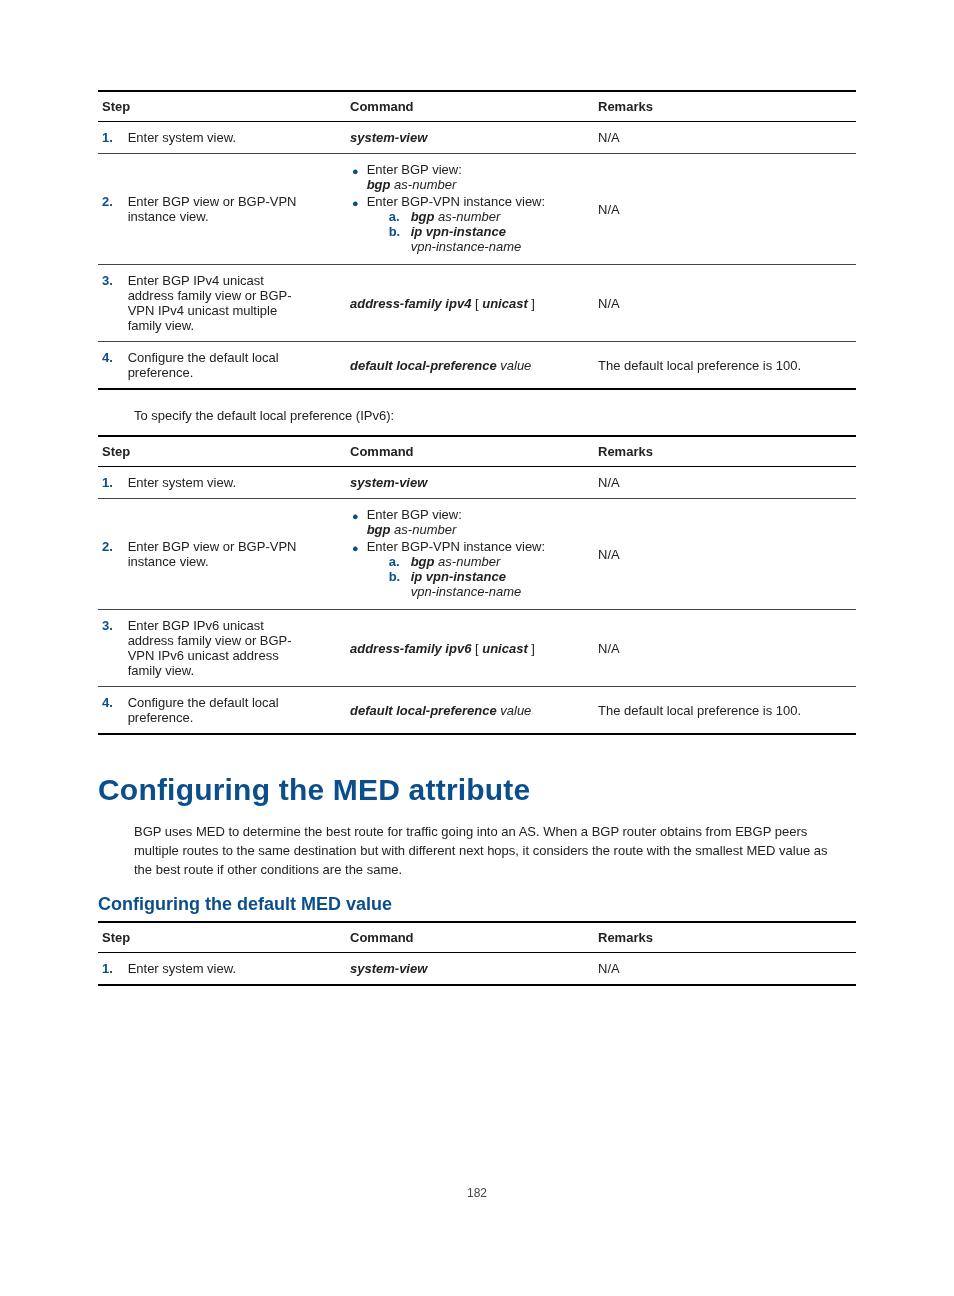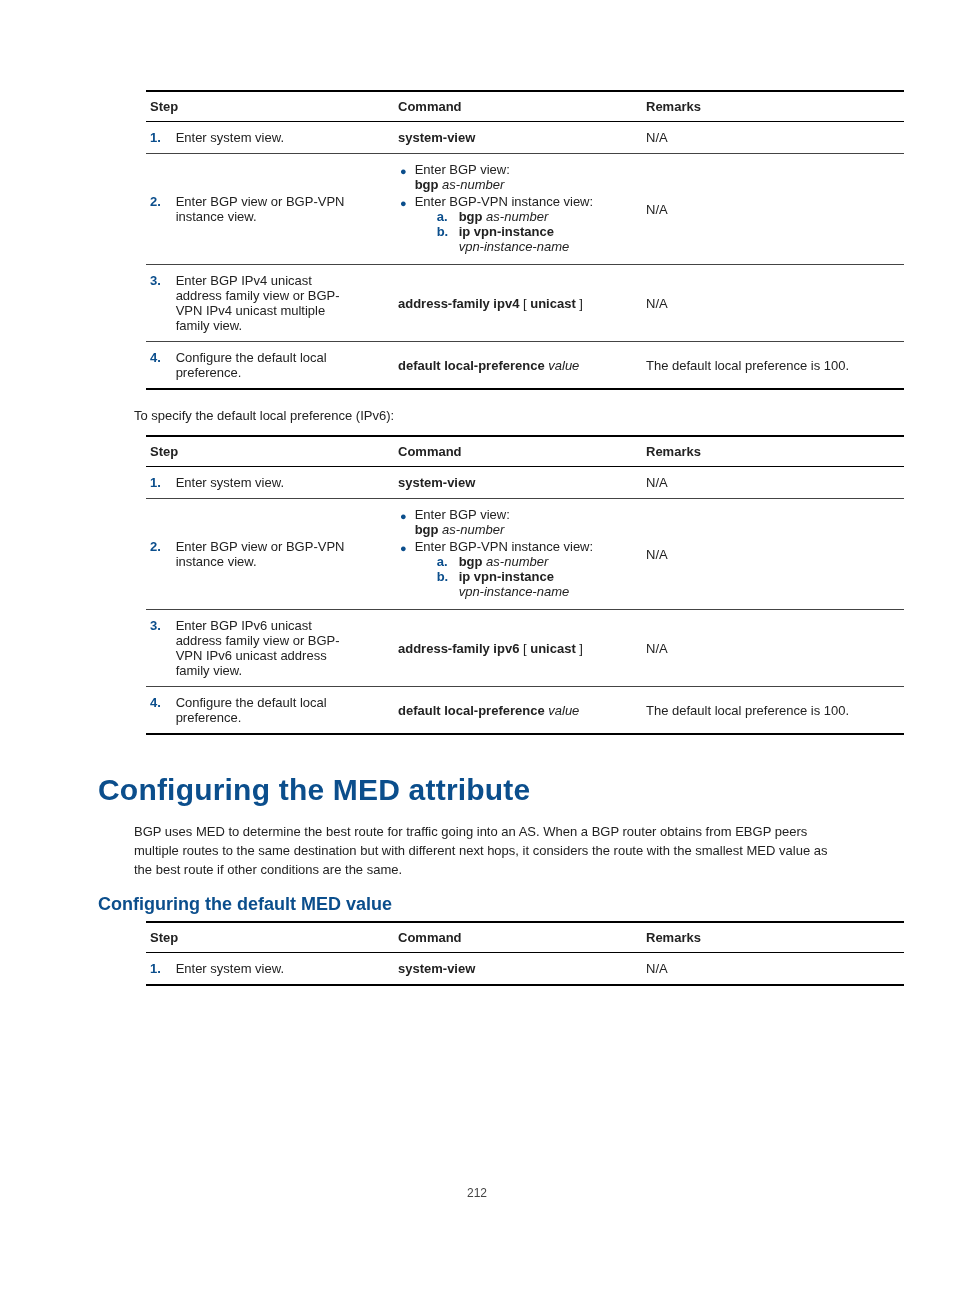--- a/index.html
+++ b/index.html
@@ -8,21 +8,20 @@
     color: #222;
     margin: 0;
     padding: 90px 98px 90px 98px;
     width: 954px;
     box-sizing: border-box;
   }
   .table {
     width: 100%;
     border-collapse: collapse;
     margin-bottom: 18px;
-    margin-left: 48px;
   }
   .table thead th {
     text-align: left;
     font-weight: bold;
     padding: 7px 4px 7px 4px;
     border-top: 2px solid #000;
     border-bottom: 1.5px solid #000;
     vertical-align: bottom;
   }
   .table td {
@@ -34,21 +33,21 @@
     border-bottom: 2px solid #000;
   }
   .step-num {
     font-weight: bold;
     color: #0b4e8c;
     display: inline-block;
     width: 22px;
     vertical-align: top;
   }
   .step-text { display: inline-block; width: 185px; vertical-align: top; }
-  .cmd-bold { font-weight: bold; }
+  .cmd-bold { font-weight: bold; font-style: italic; }
   .cmd-italic { font-style: italic; }
   .col-step { width: 240px; }
   .col-cmd  { width: 240px; }
   .col-rem  { }
   .bullet { display: flex; align-items: flex-start; margin-bottom: 2px; }
   .dot { color: #0b4e8c; font-size: 11px; margin-right: 8px; margin-left: 2px; line-height: 18px;}
   .sub-list { margin-left: 22px; }
   .sub-item { display: flex; align-items: flex-start; margin-bottom: 0px;}
   .sub-label { font-weight: bold; color: #0b4e8c; margin-right: 6px; min-width: 16px;}
   .intro { margin: 4px 0 12px 36px; }
@@ -260,14 +259,14 @@
       <td>
         <span class="step-num">1.</span>
         <span class="step-text">Enter system view.</span>
       </td>
       <td><span class="cmd-bold">system-view</span></td>
       <td>N/A</td>
     </tr>
   </tbody>
 </table>
 
-<div class="page-num">212</div>
+<div class="page-num">182</div>
 </div>
 
 </body></html>

